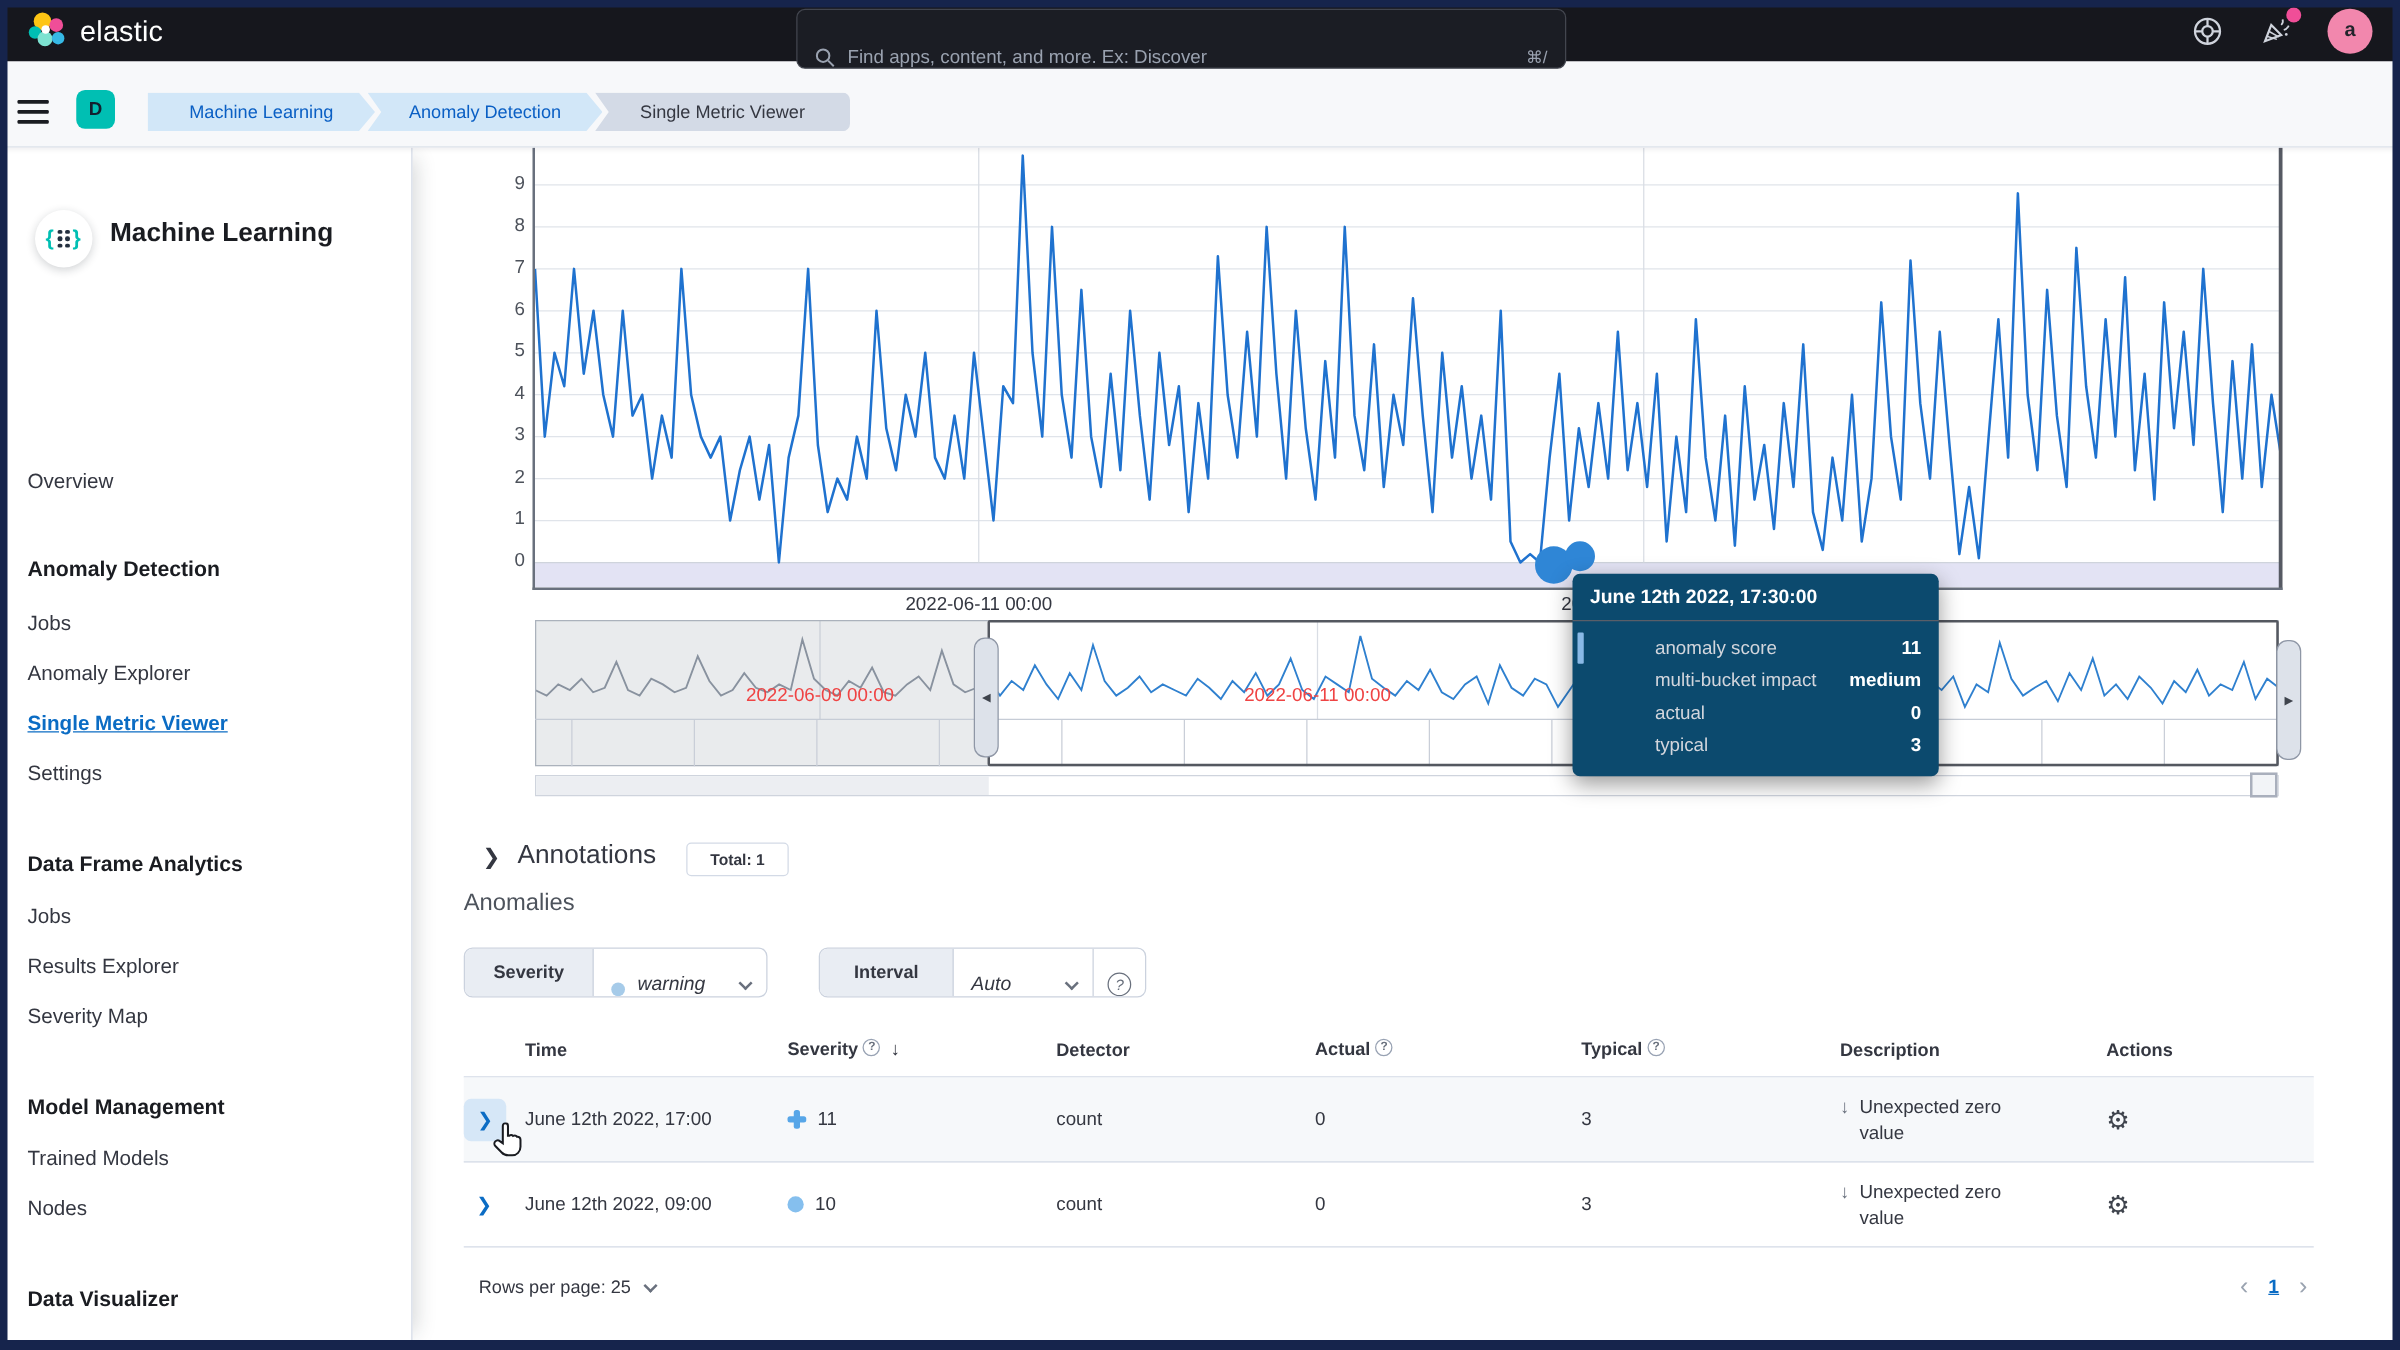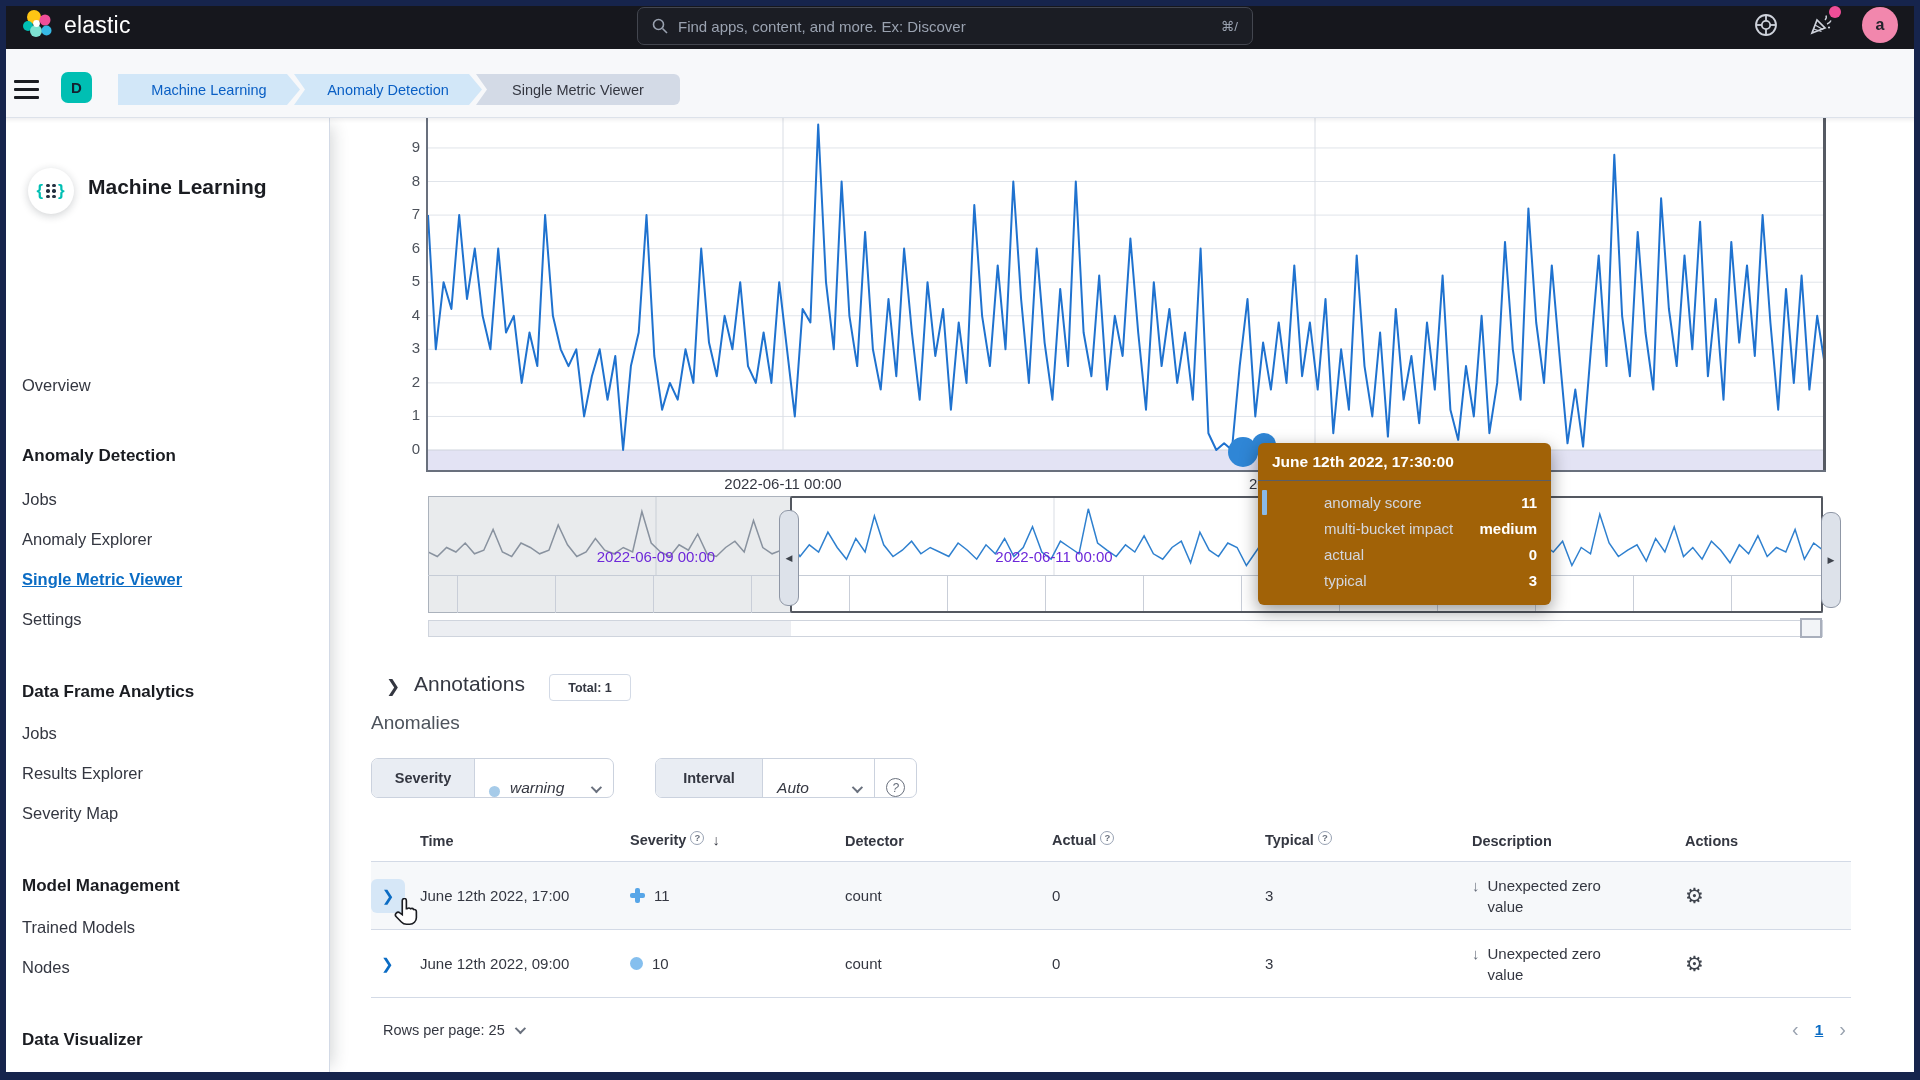--- a/index.html
+++ b/index.html
@@ -8,21 +8,21 @@
   .frame { position:relative; width:1920px; height:1080px; background:#fff; overflow:hidden; }
   .abs { position:absolute; }
 
   
   .edge { position:absolute; background:#16244c; z-index:200; }
 
   
   .topbar { position:absolute; left:0; top:0; width:1920px; height:49px; background:#16171d; z-index:120; display:flex; align-items:center; }
   .brand-wrap { position:absolute; left:22px; top:9px; display:flex; align-items:center; gap:10px; }
   .brand-text { color:#fff; font-size:23px; font-weight:500; letter-spacing:.2px; }
-  .searchbox { position:absolute; left:637px; top:7px; width:616px; height:38px; background:#1b1d24; border:1px solid #43464f; border-radius:7px; display:flex; align-items:center; padding:10px 14px; }
+  .searchbox { position:absolute; left:637px; top:7px; width:616px; height:48px; background:#1b1d24; border:1px solid #43464f; border-radius:7px; display:flex; align-items:flex-end; padding:0 14px; }
   .searchbox .ph { color:#9aa2b0; font-size:15px; flex:1; margin-left:10px; }
   .searchbox .sc { color:#9aa2b0; font-size:13.5px; }
   .tb-icon { position:absolute; top:11px; width:28px; height:28px; display:flex; align-items:center; justify-content:center; }
   .avatar { position:absolute; left:1862px; top:7px; width:36px; height:36px; border-radius:50%; background:#f287ad; color:#22242b; font-weight:bold; font-size:16px; display:flex; align-items:center; justify-content:center; }
   .notif-dot { position:absolute; left:1829px; top:6px; width:12px; height:12px; border-radius:50%; background:#f04e98; z-index:5; }
 
   
   .crumbbar { position:absolute; left:0; top:49px; width:1920px; height:69px; background:#f7f8fa; border-bottom:1px solid #dde2ea; box-shadow:0 2px 4px rgba(32,38,47,.08); z-index:110; }
   .hamburger span { display:block; width:25px; height:3px; background:#1a1c21; border-radius:1px; margin-bottom:5px; }
   .dep-badge { position:absolute; left:61px; top:72px; width:31px; height:31px; border-radius:7px; background:#00bfb3; color:#13212f; font-weight:bold; font-size:15px; display:flex; align-items:center; justify-content:center; }
@@ -41,26 +41,26 @@
   .dotgrid i { width:3.5px; height:3.5px; border-radius:50%; background:#243040; }
   .sb-title { position:absolute; left:82px; top:57px; font-size:21px; font-weight:bold; color:#1a1c21; }
   .sb-item { position:absolute; left:16px; font-size:16.5px; color:#343741; cursor:pointer; }
   .sb-head { position:absolute; left:16px; font-size:17px; font-weight:bold; color:#1a1c21; }
   .sb-item.active { color:#0b6cc4; font-weight:bold; text-decoration:underline; }
 
   
   .ylab { position:absolute; width:38px; text-align:right; font-size:15px; color:#4d525b; }
   .axis { position:absolute; background:#69707d; z-index:6; }
   .xt { position:absolute; font-size:15px; color:#343741; white-space:nowrap; z-index:4; }
-  .ctx-label { position:absolute; font-size:15px; color:#6d28d9; white-space:nowrap; z-index:8; }
+  .ctx-label { position:absolute; font-size:15px; color:#ef4444; white-space:nowrap; z-index:8; }
   .handle { position:absolute; width:20px; border:1.5px solid #8f97a6; background:#dde2ea; border-radius:9px; z-index:12; display:flex; align-items:center; justify-content:center; font-size:9px; color:#3f444d; }
   .swimsep { position:absolute; top:0; width:1px; height:100%; background:#c9ced8; }
 
   
-  .tooltip { position:absolute; left:1258px; top:443px; width:293px; background:#a16207; border-radius:6px; box-shadow:0 6px 18px rgba(0,0,0,.4); z-index:50; color:#fff; }
+  .tooltip { position:absolute; left:1258px; top:459px; width:293px; background:#0c4a6e; border-radius:6px; box-shadow:0 6px 18px rgba(0,0,0,.4); z-index:50; color:#fff; }
   .tt-title { padding:10px 14px 9px 14px; font-size:15.5px; font-weight:bold; border-bottom:1px solid #5a5e68; }
   .tt-rows { padding:8px 14px 12px 18px; }
   .tt-row { display:flex; justify-content:space-between; align-items:center; height:26px;margin-left:48px; }
   .tt-row .l { color:#d3d6dd; font-size:15px; }
   .tt-row .v { color:#fff; font-size:15px; font-weight:bold; }
   .tt-bar { position:absolute; left:4px; top:47px; width:5px; height:25px; background:#8ab9e6; border-radius:1px; }
 
   .anom-dot { position:absolute; border-radius:50%; background:#2f86d6; z-index:10; }
 
   

